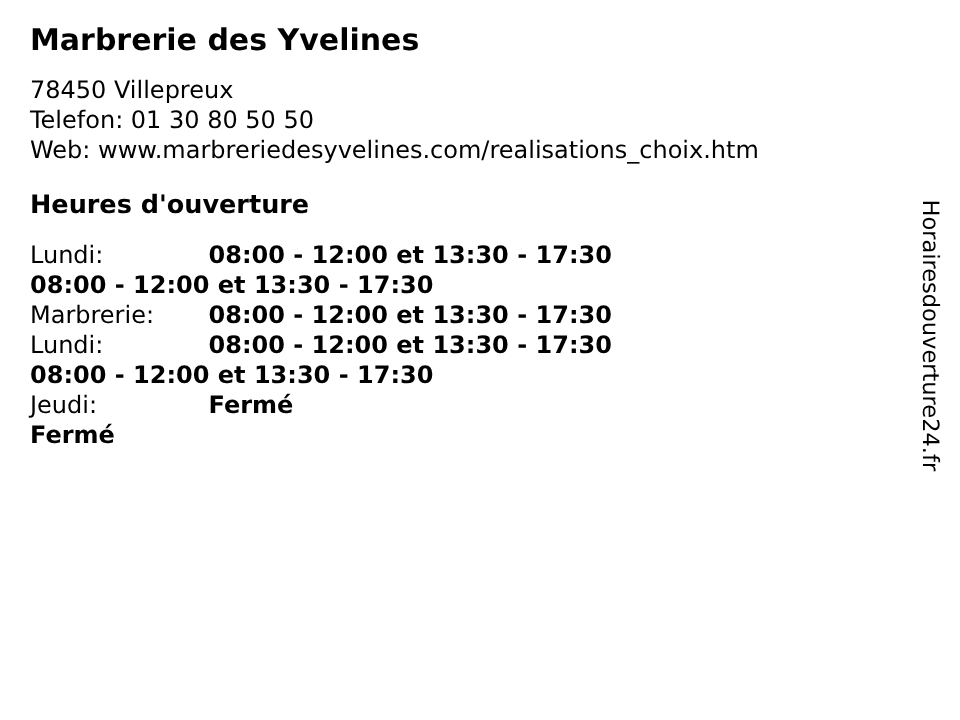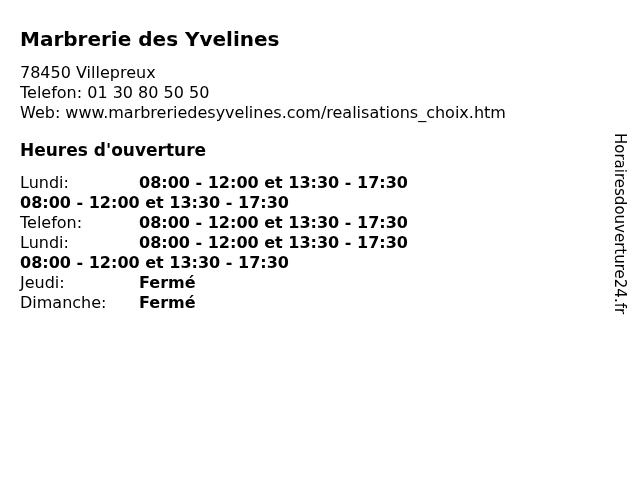--- a/index.html
+++ b/index.html
@@ -10,21 +10,21 @@
     width: 640px;
     height: 480px;
     background: #ffffff;
     color: #000000;
     font-family: "DejaVu Sans", "Liberation Sans", sans-serif;
     position: relative;
     overflow: hidden;
   }
   .content {
     position: absolute;
-    top: 27px;
+    top: 14px;
     left: 20px;
     right: 40px;
   }
   .business-title {
     font-size: 20px;
     line-height: 24px;
     font-weight: bold;
     margin: 0;
   }
   .contact-block {
@@ -87,35 +87,34 @@
 
   <div class="hours-table">
     <div class="hours-row">
       <span class="hours-day">Lundi:</span>
       <span class="hours-times">08:00 - 12:00 et 13:30 - 17:30</span>
     </div>
     <div class="hours-row">
       <span class="hours-times">08:00 - 12:00 et 13:30 - 17:30</span>
     </div>
     <div class="hours-row">
-      <span class="hours-day">Telefon:</span>
+      <span class="hours-day">Marbrerie:</span>
       <span class="hours-times">08:00 - 12:00 et 13:30 - 17:30</span>
     </div>
     <div class="hours-row">
       <span class="hours-day">Lundi:</span>
       <span class="hours-times">08:00 - 12:00 et 13:30 - 17:30</span>
     </div>
     <div class="hours-row">
       <span class="hours-times">08:00 - 12:00 et 13:30 - 17:30</span>
     </div>
     <div class="hours-row">
       <span class="hours-day">Jeudi:</span>
       <span class="hours-times">Fermé</span>
     </div>
     <div class="hours-row">
-      <span class="hours-day">Dimanche:</span>
       <span class="hours-times">Fermé</span>
     </div>
   </div>
 
 </div>
 
 <div class="watermark">Horairesdouverture24.fr</div>
 
 </body></html>

